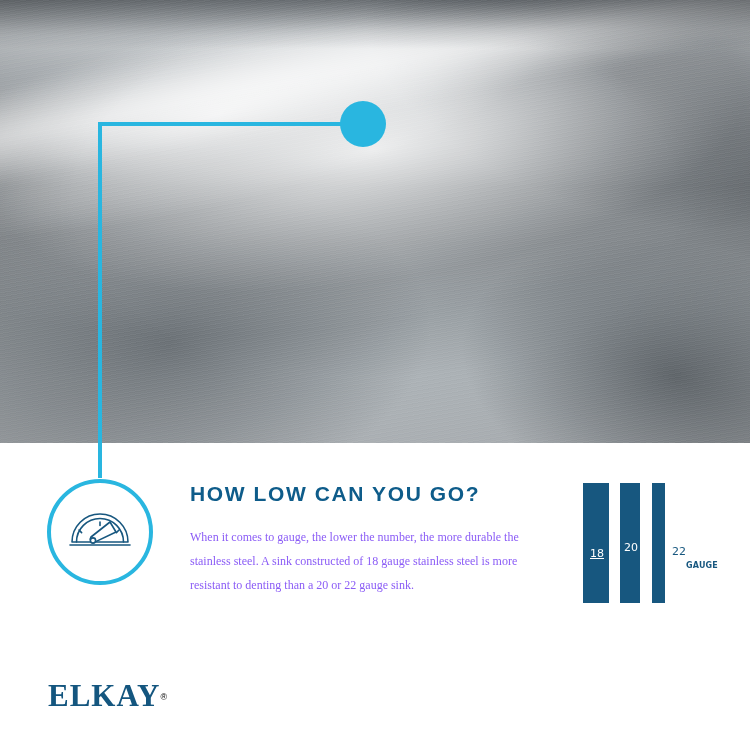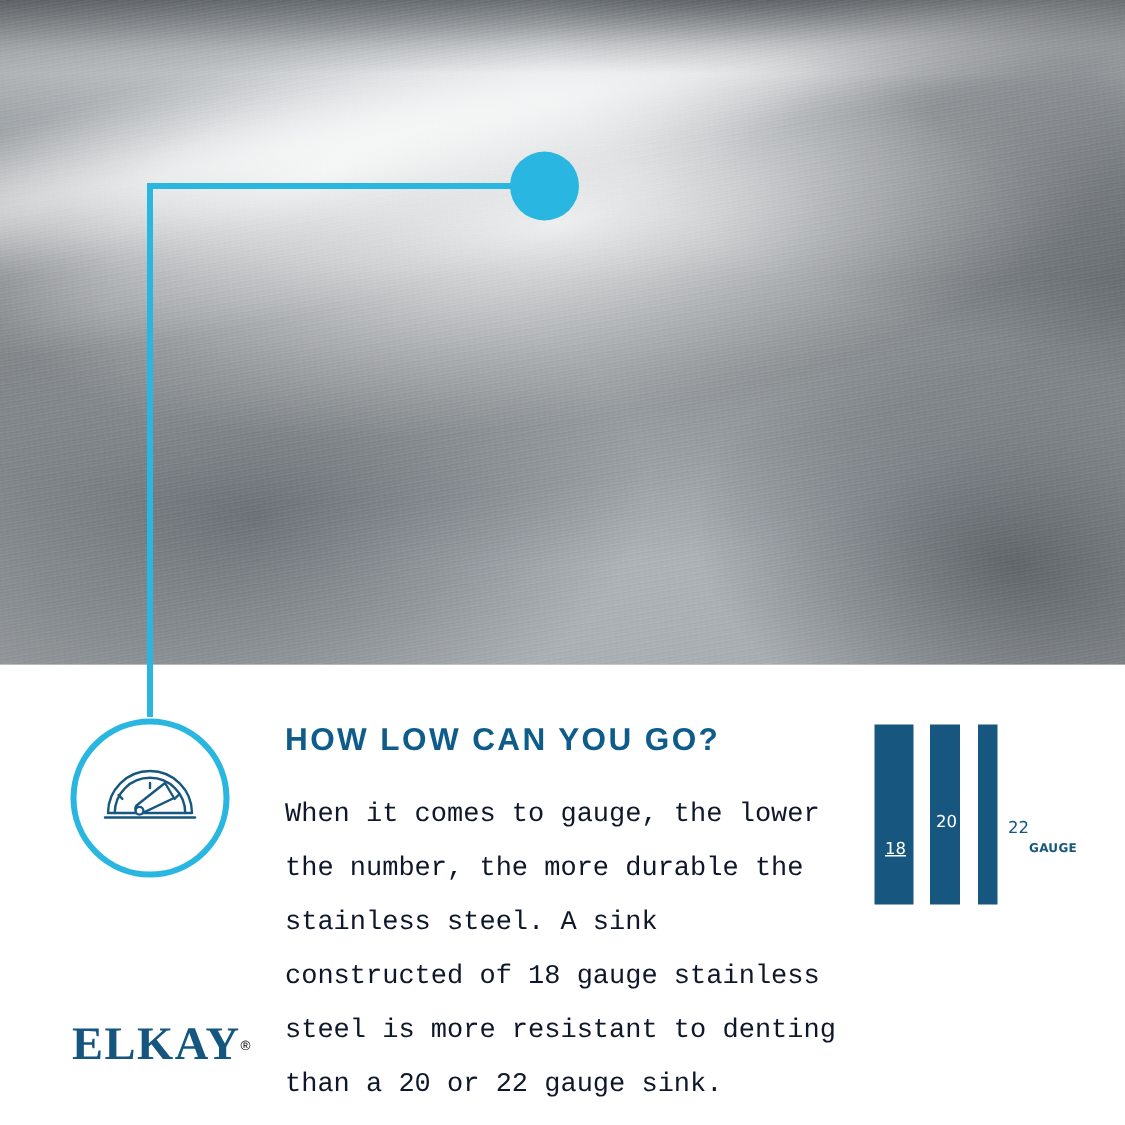--- a/index.html
+++ b/index.html
@@ -188,25 +188,25 @@
   }
   #headline {
     color: #0e5c8a;
     font-size: 21px;
     font-weight: bold;
     letter-spacing: 1.6px;
     margin: 0 0 20px 0;
     line-height: 1.1;
   }
   #body-copy {
-    color: #0f172a;
-    font-size: 18px;
+    color: #8b5cf6;
+    font-size: 12px;
     line-height: 2.0;
     margin: 0;
-    font-family: Liberation Mono, monospace;
+    font-family: Liberation Serif, serif;
   }
 
   
   #bars {
     position: absolute;
     left: 583px;
     top: 483px;
     width: 130px;
     height: 125px;
   }
@@ -291,21 +291,21 @@
     </g>
   </svg>
 
   <div id="content">
     <h2 id="headline">HOW LOW CAN YOU GO?</h2>
     <p id="body-copy">When it comes to gauge, the lower the number, the more durable the stainless steel. A sink constructed of 18 gauge stainless steel is more resistant to denting than a 20 or 22 gauge sink.</p>
   </div>
 
   <div id="bars">
     <div class="bar" style="left:0px; width:26px; height:120px;"></div>
-    <div class="bar-label on-bar" style="left:7px; top:76px;text-decoration:underline;">18</div>
+    <div class="bar-label on-bar" style="left:7px; top:64px;text-decoration:underline;">18</div>
 
     <div class="bar" style="left:37px; width:20px; height:120px;"></div>
     <div class="bar-label on-bar" style="left:41px; top:58px;text-align:center;">20</div>
 
     <div class="bar" style="left:69px; width:13px; height:120px;"></div>
     <div class="bar-label" style="left:89px; top:62px;">22</div>
 
     <div id="gauge-word" style="left:103px; top:78px;font-weight:bold;">GAUGE</div>
   </div>
 

